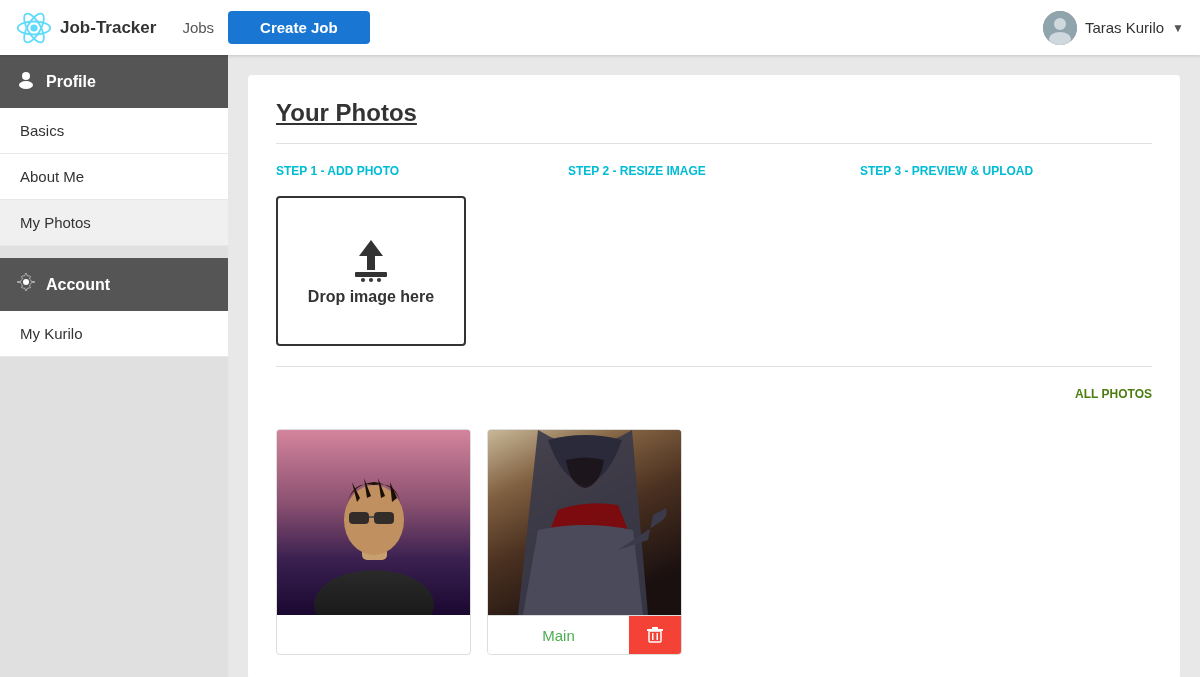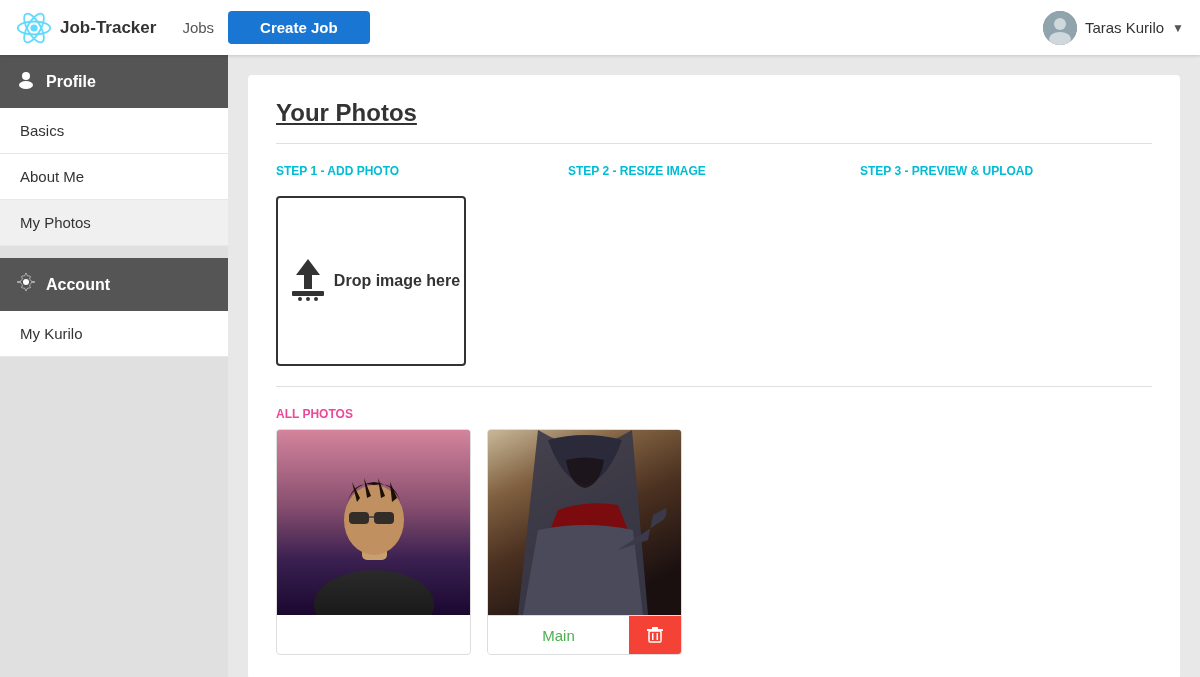--- a/index.html
+++ b/index.html
@@ -146,25 +146,25 @@
     .step-label {
       font-size: 12px;
       font-weight: bold;
       color: #00bcd4;
       flex: 1;
     }
 
     
     .drop-zone {
       width: 190px;
-      height: 170px;
+      height: 150px;
       border: 2px solid #333;
       border-radius: 4px;
       display: flex;
-      flex-direction: row;
+      flex-direction: column;
       align-items: center;
       justify-content: center;
       cursor: pointer;
       background: #fff;
     }
     .drop-zone-text {
       font-size: 16px;
       font-weight: bold;
       color: #333;
     }
@@ -179,22 +179,23 @@
     .section-divider {
       border: none;
       border-top: 1px solid #e0e0e0;
       margin: 20px 0;
     }
 
     
     .all-photos-label {
       font-size: 12px;
       font-weight: bold;
-      color: #ec4899;
-      margin-bottom: 8px;
+      color: #4d7c0f;
+      margin-bottom: 28px;
+      text-align: right;
     }
     .photos-grid {
       display: flex;
       gap: 16px;
     }
     .photo-card {
       width: 195px;
       border-radius: 4px;
       overflow: hidden;
       border: 1px solid #ddd;

